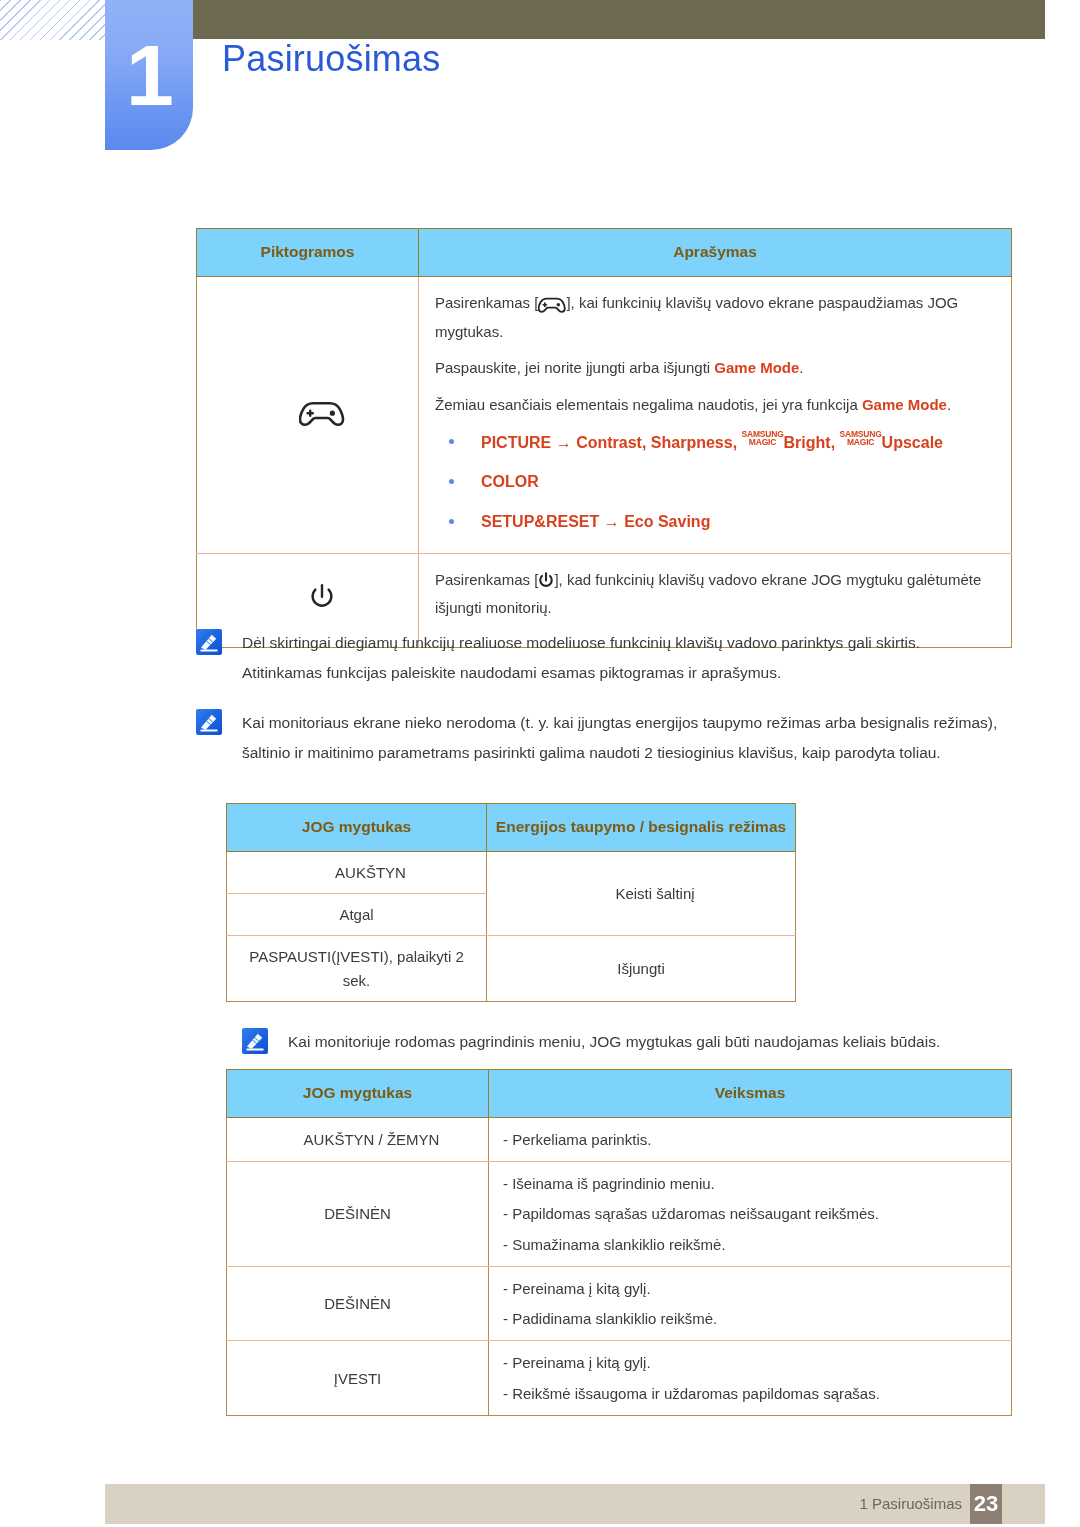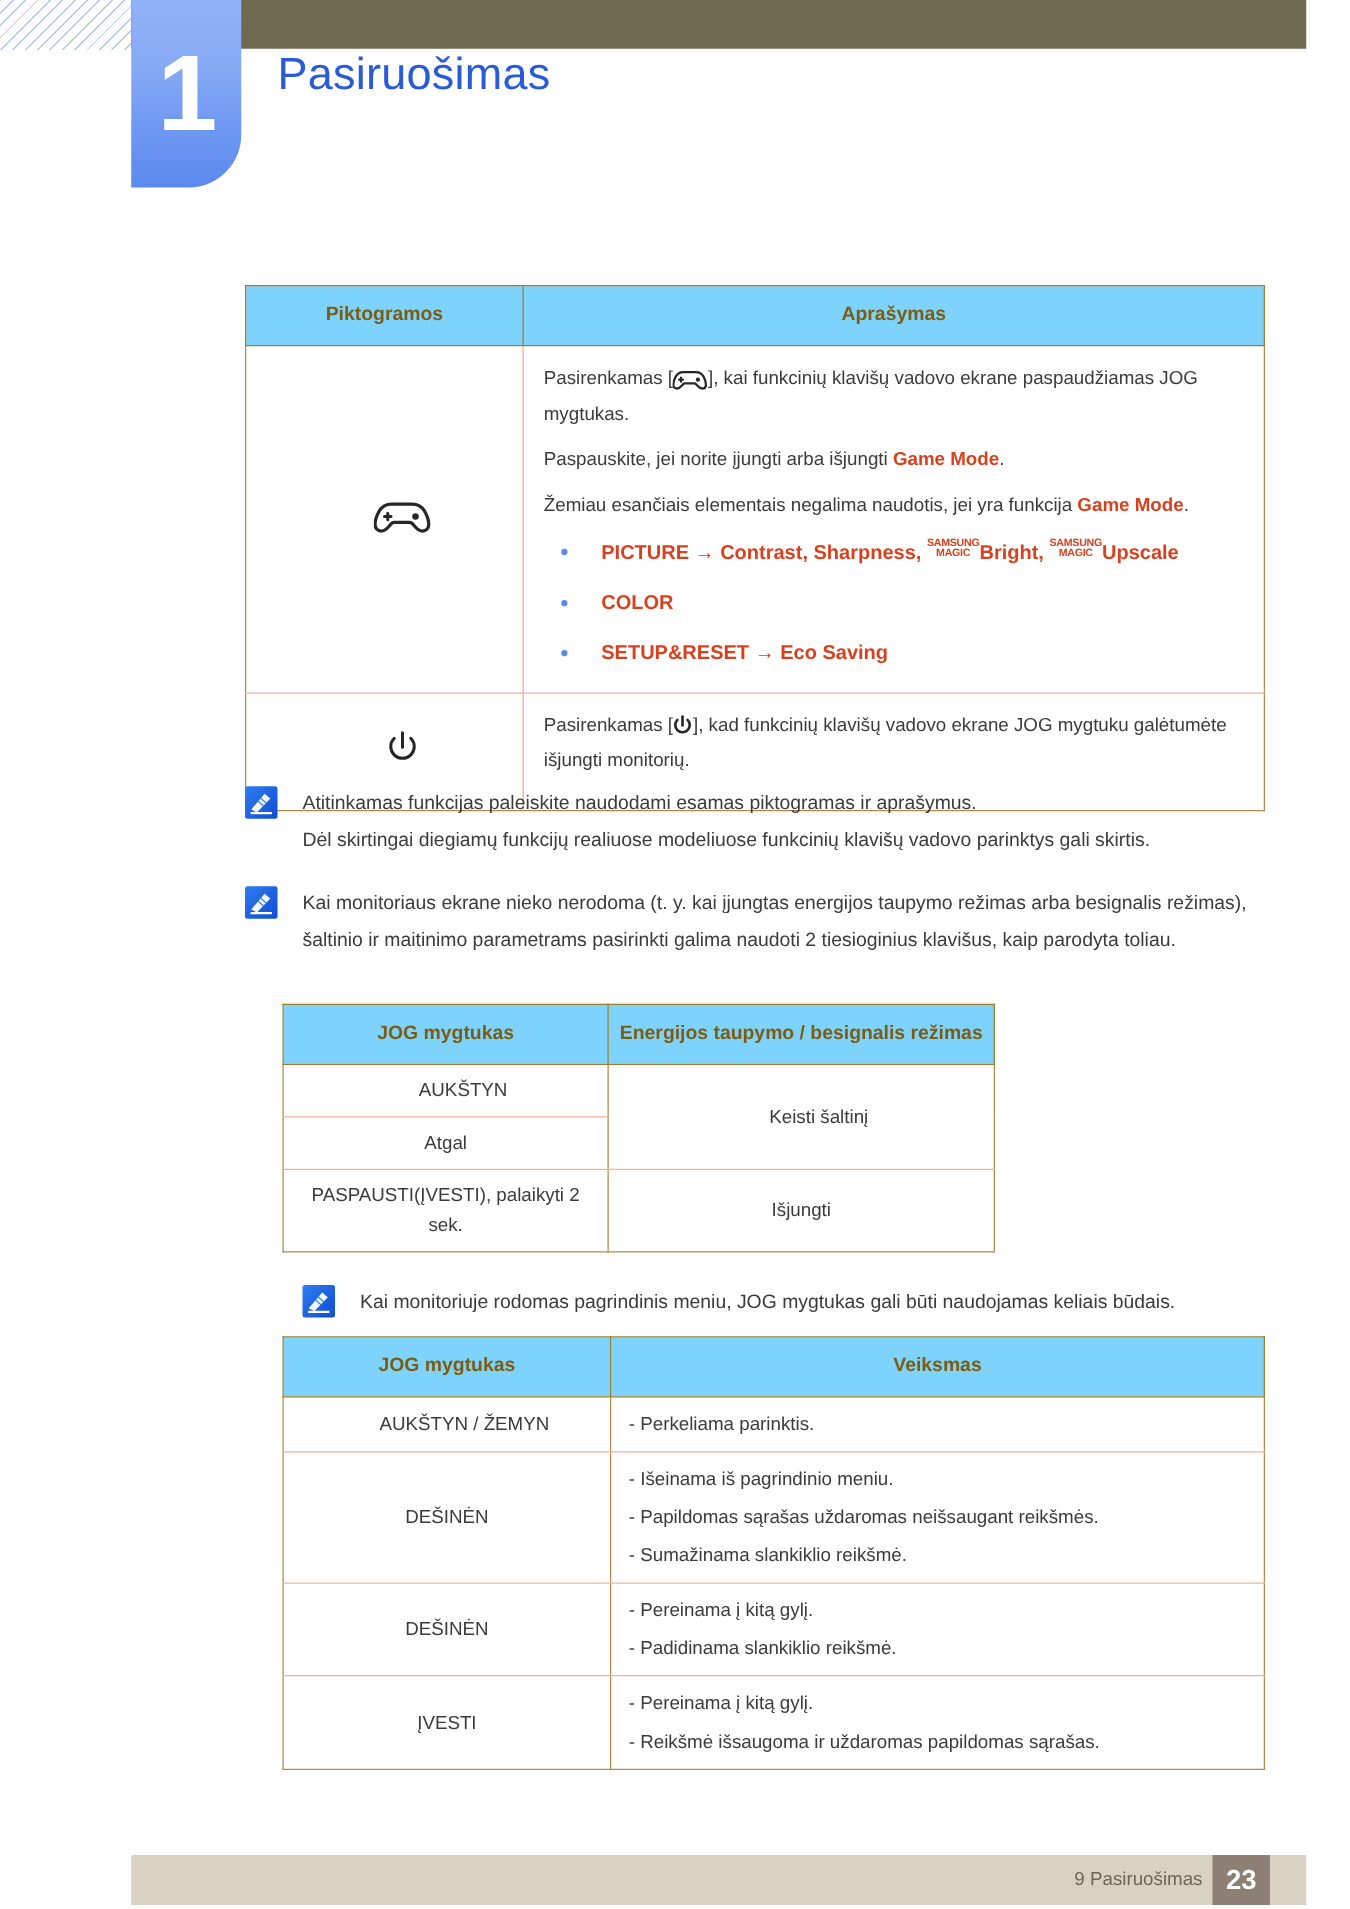--- a/index.html
+++ b/index.html
@@ -150,21 +150,21 @@
   
   .footer-bar{
     position:absolute;left:105px;top:1484px;width:940px;height:40px;
     background:#d9d2c2;
   }
   .footer-label{
     position:absolute;right:118px;top:1495px;
     font-size:15px;color:#6e6559;
   }
   .footer-page{
-    position:absolute;left:970px;top:1484px;width:46px;height:40px;
+    position:absolute;left:970px;top:1484px;width:32px;height:40px;
     background:#8c8075;color:#fff;
     font-size:22px;font-weight:bold;
     text-align:center;line-height:40px;
   }
 </style>
 </head>
 <body>
 
 <div class="hatch"></div>
 <div class="topbar"></div>
@@ -230,22 +230,22 @@
 <div class="note" id="note-1" style="left:196px;top:628px;">
   <div class="note-icon">
     <svg width="26" height="26" viewBox="0 0 26 26">
       <path d="M5 18.5 L16 5.5 L20.5 9.5 L9.5 21 Z" fill="#ffffff" opacity=".95"></path>
       <path d="M4.5 21.5 h17" stroke="#ffffff" stroke-width="1.8"></path>
       <path d="M16 5.5 L20.5 9.5" stroke="#1f63e0" stroke-width="1"></path>
       <path d="M12 9 L17 13.5 M10 11.5 L15 16" stroke="#2f7ef0" stroke-width="1"></path>
     </svg>
   </div>
   <div class="note-body">
+    <p>Dėl skirtingai diegiamų funkcijų realiuose modeliuose funkcinių klavišų vadovo parinktys gali skirtis.</p>
     <p>Atitinkamas funkcijas paleiskite naudodami esamas piktogramas ir aprašymus.</p>
-    <p>Dėl skirtingai diegiamų funkcijų realiuose modeliuose funkcinių klavišų vadovo parinktys gali skirtis.</p>
   </div>
 </div>
 
 <div class="note" id="note-2" style="left:196px;top:708px;">
   <div class="note-icon">
     <svg width="26" height="26" viewBox="0 0 26 26">
       <path d="M5 18.5 L16 5.5 L20.5 9.5 L9.5 21 Z" fill="#ffffff" opacity=".95"></path>
       <path d="M4.5 21.5 h17" stroke="#ffffff" stroke-width="1.8"></path>
       <path d="M16 5.5 L20.5 9.5" stroke="#1f63e0" stroke-width="1"></path>
       <path d="M12 9 L17 13.5 M10 11.5 L15 16" stroke="#2f7ef0" stroke-width="1"></path>
@@ -333,14 +333,14 @@
       <td class="c">ĮVESTI</td>
       <td class="act">
         <p>- Pereinama į kitą gylį.</p>
         <p>- Reikšmė išsaugoma ir uždaromas papildomas sąrašas.</p>
       </td>
     </tr>
   </tbody>
 </table>
 
 <div class="footer-bar"></div>
-<div class="footer-label">9 Pasiruošimas</div>
+<div class="footer-label">1 Pasiruošimas</div>
 <div class="footer-page">23</div>
 
 </body></html>

